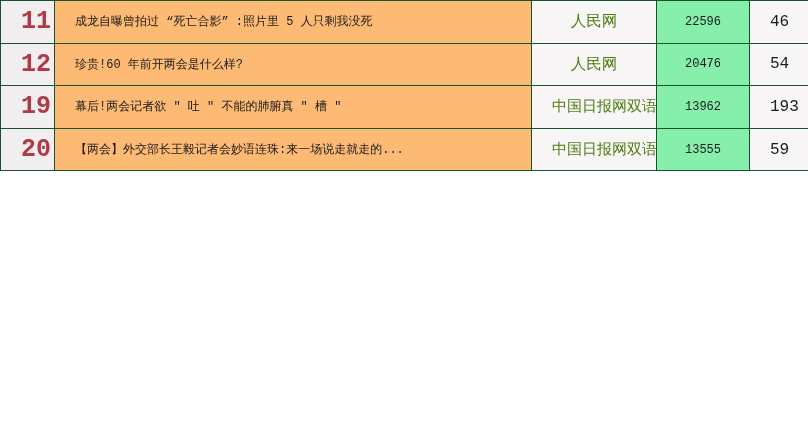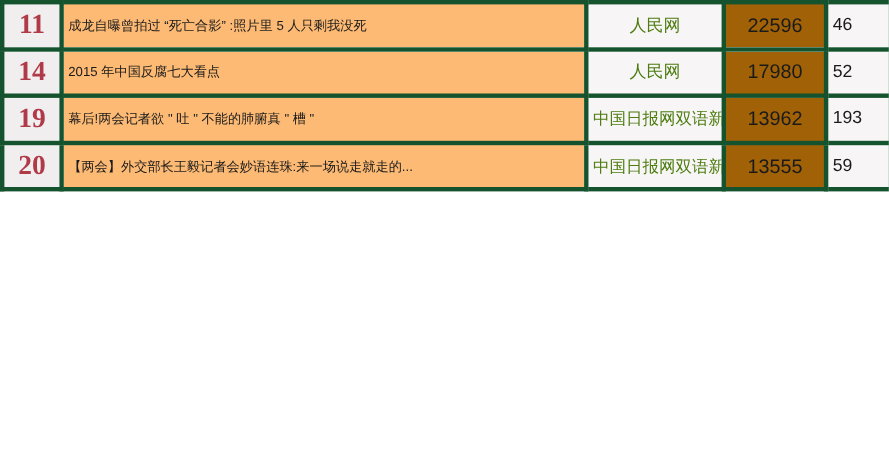--- a/index.html
+++ b/index.html
@@ -15,26 +15,27 @@
   }
   table.rank-table {
     border-collapse: collapse;
     width: 808px;
     table-layout: fixed;
   }
   table.rank-table tr {
     height: 42.6px;
   }
   table.rank-table td {
-    border: 4px solid #14532d;
-    padding: 0 4px;
+    border: 1px solid #14532d;
+    padding: 0 20px;
     vertical-align: middle;
     box-sizing: border-box;
     overflow: hidden;
     white-space: nowrap;
+    font-family: Liberation Mono, monospace;
   }
   
   col.c-rank    { width: 54px; }
   col.c-title   { width: 477px; }
   col.c-source  { width: 125px; }
   col.c-views   { width: 93px; }
   col.c-comments{ width: 59px; }
 
   td.rank {
     background: #f0eeef;
@@ -54,23 +55,23 @@
   td.source {
     background: #f7f5f6;
     color: #4d7c0f;
     font-size: 15.5px;
     text-align: center;
   }
   td.source.long {
     font-size: 15px;
   }
   td.views {
-    background: #a16207;
+    background: #86efac;
     color: #1a1a1a;
-    font-size: 18px;
+    font-size: 12px;
     text-align: center;
   }
   td.comments {
     background: #f7f5f6;
     color: #1a1a1a;
     font-size: 16px;
     text-align: left;
   }
 </style>
 </head>
@@ -86,25 +87,25 @@
   </colgroup>
   <tbody>
     <tr>
       <td class="rank">11</td>
       <td class="title">成龙自曝曾拍过 “死亡合影” :照片里 5 人只剩我没死</td>
       <td class="source">人民网</td>
       <td class="views">22596</td>
       <td class="comments">46</td>
     </tr>
     <tr>
-      <td class="rank">14</td>
-      <td class="title">2015 年中国反腐七大看点</td>
+      <td class="rank">12</td>
+      <td class="title">珍贵!60 年前开两会是什么样?</td>
       <td class="source">人民网</td>
-      <td class="views">17980</td>
-      <td class="comments">52</td>
+      <td class="views">20476</td>
+      <td class="comments">54</td>
     </tr>
     <tr>
       <td class="rank">19</td>
       <td class="title">幕后!两会记者欲 " 吐 " 不能的肺腑真 " 槽 "</td>
       <td class="source long">中国日报网双语新闻</td>
       <td class="views">13962</td>
       <td class="comments">193</td>
     </tr>
     <tr>
       <td class="rank">20</td>

